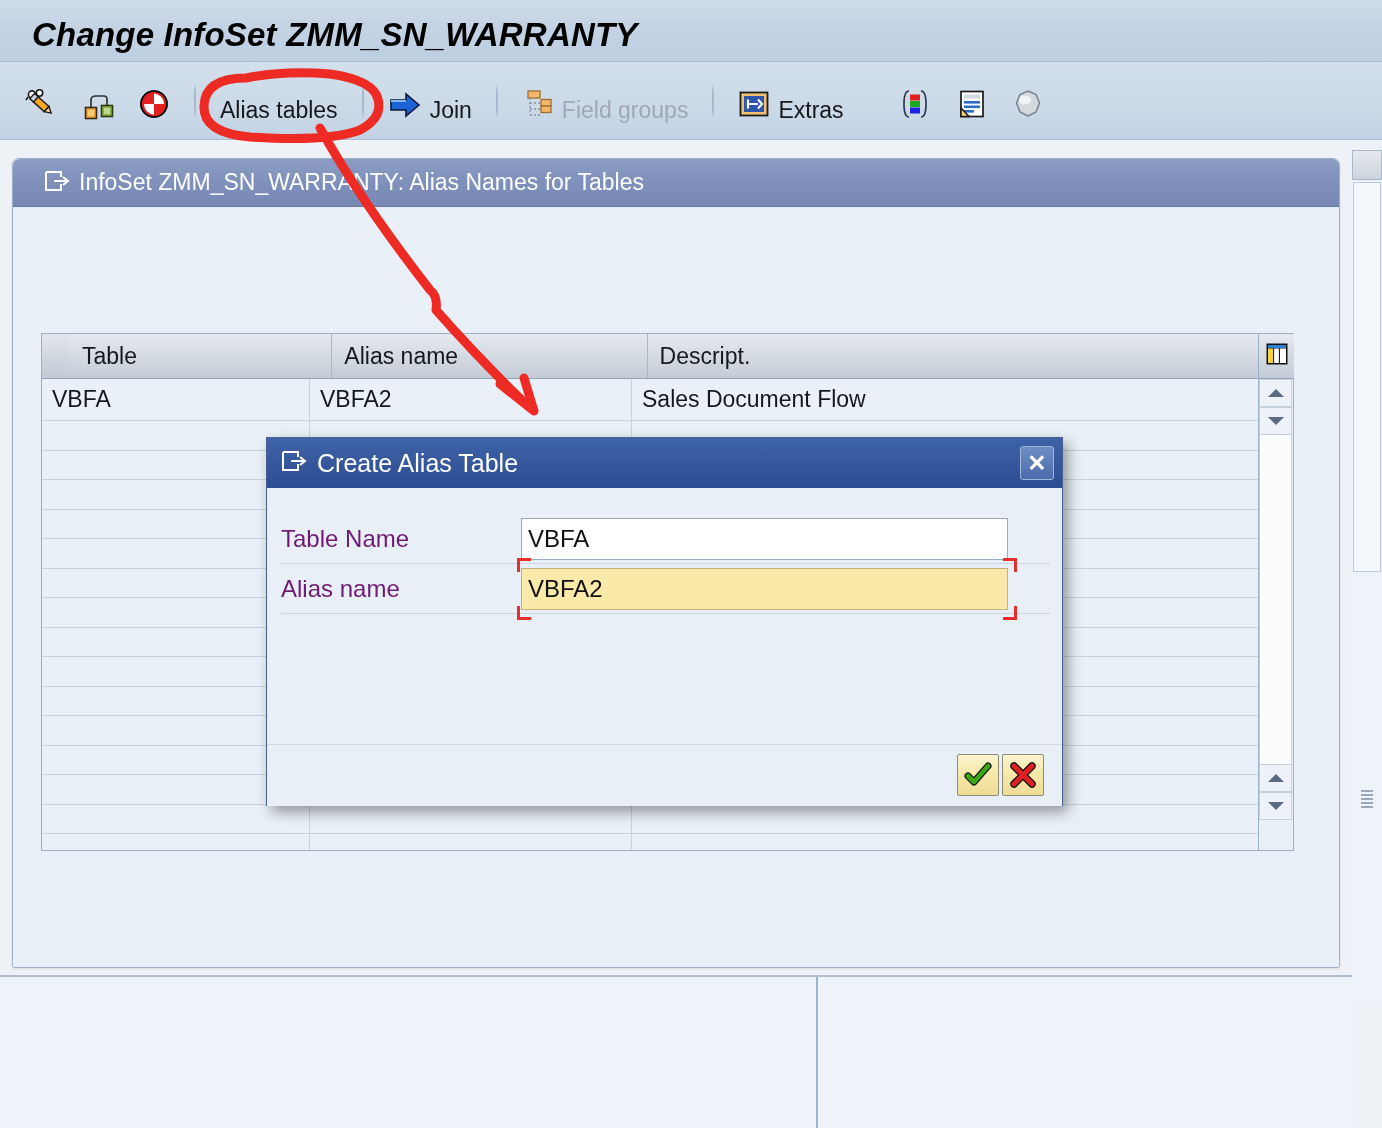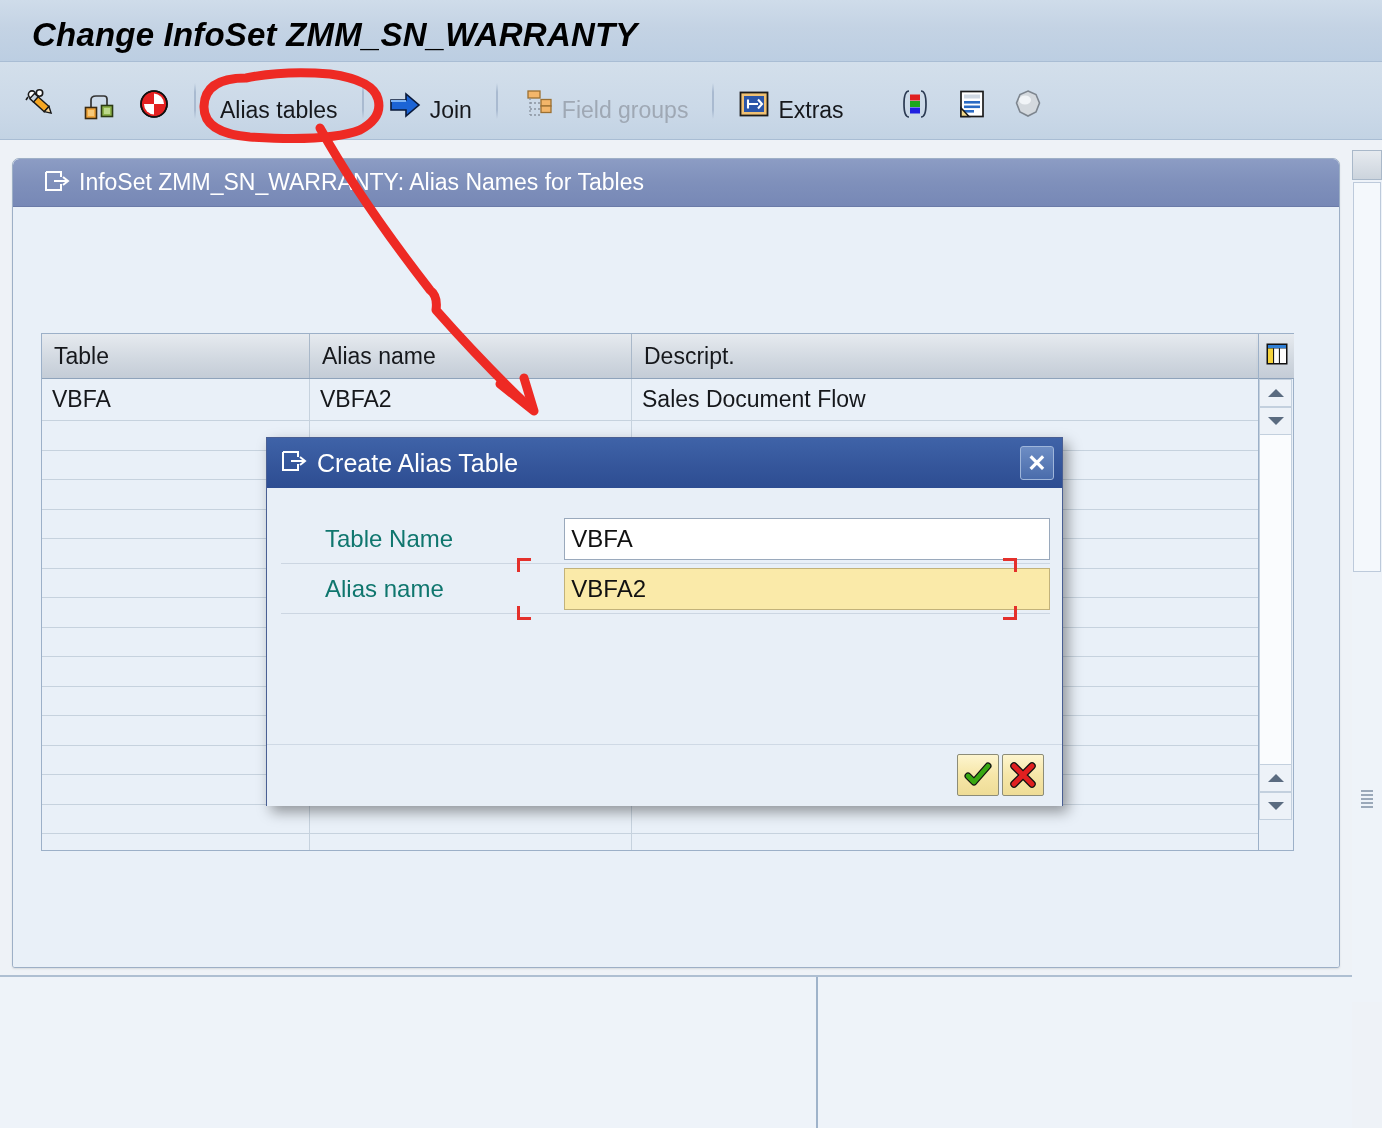--- a/index.html
+++ b/index.html
@@ -64,21 +64,21 @@
   .panelbody { position: absolute; left: 0; top: 48px; width: 1328px; height: 762px; background: #e9f0f8; }
 
   
   .tablewrap {
     position: absolute; left: 28px; top: 126px;
     width: 1253px; height: 518px;
     border: 1px solid #9cb0c8; background: #e9f0f8;
     display: flex;
   }
   .tblmain { width: 1216px; height: 516px; position: relative; overflow: hidden; }
-  .thead { display: flex; height: 45px; background: linear-gradient(to bottom,#e3e7ec 0%,#cfd6de 55%,#c2cbd5 100%); border-bottom: 1px solid #8fa3bb; }
+  .thead { display: flex; height: 45px; background: linear-gradient(to bottom,#e3e7ec 0%,#cfd6de 55%,#c2cbd5 100%); border-bottom: 1px solid #8fa3bb; padding-left: 28px; }
   .th {
     font-size: 23px; color: #16181c; display: flex; align-items: center;
     padding-left: 12px; border-right: 1px solid #a9b8c9; cursor: pointer;
     background: linear-gradient(to bottom,#e6eaef 0%,#d2d9e1 55%,#c4ccd7 100%);
   }
   .c0 { width: 268px; } .c1 { width: 322px; } .c2 { width: 624px; border-right: none; }
   .trow { display: flex; height: 29.5px; border-bottom: 1px solid #c6d2de; }
   .trow.first { height: 42px; }
   .td { font-size: 23px; color: #16181c; display: flex; align-items: center; padding-left: 10px; border-right: 1px solid #c6d2de; overflow: hidden; white-space: nowrap; }
   .td.c2 { border-right: none; }
@@ -128,21 +128,21 @@
     cursor: move;
   }
   .dlghdr .dtxt { font-size: 25px; color: #fff; flex: 1; }
   .dlgclose {
     width: 34px; height: 34px; border: 1px solid #9fb6da; border-radius: 3px;
     background: linear-gradient(to bottom,#6d8dc4,#4a6cab);
     color: #fff; font-size: 23px; font-weight: bold; line-height: 32px; text-align: center; cursor: pointer;
   }
   .dlgbody { position: relative; height: 318px; background: #e8eff7; }
   .frow { position: absolute; left: 14px; width: 769px; height: 50px; border-bottom: 1px solid #ccd6e2; display: flex; align-items: center; }
-  .flabel { width: 240px; font-size: 24px; color: #0f766e; margin-left: 44px; }
+  .flabel { width: 240px; font-size: 24px; color: #701a75; }
   .finput {
     width: 487px; height: 42px; font-size: 24px; color: #111; padding: 0 6px;
     border: 1px solid #9aa9bc; background: #ffffff; font-family: "Liberation Sans", sans-serif;
   }
   .finput.focused { background: #faeaa9; border-color: #c2b27a; }
   .focusbrackets { position: absolute; pointer-events: none; }
   .fb { position: absolute; width: 14px; height: 14px; border: 3px solid #e4302b; }
   .dlgfooter { position: absolute; left: 0; bottom: 0; width: 795px; height: 62px; background: #e8eff7; border-top: 1px solid #cfd9e5; }
 </style>
 </head>

